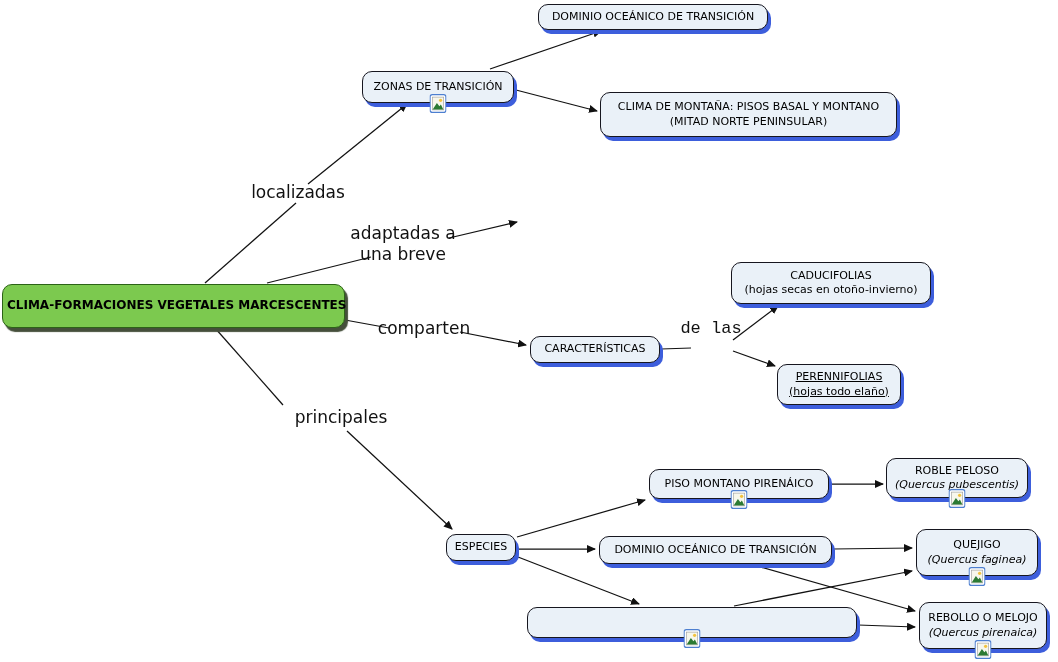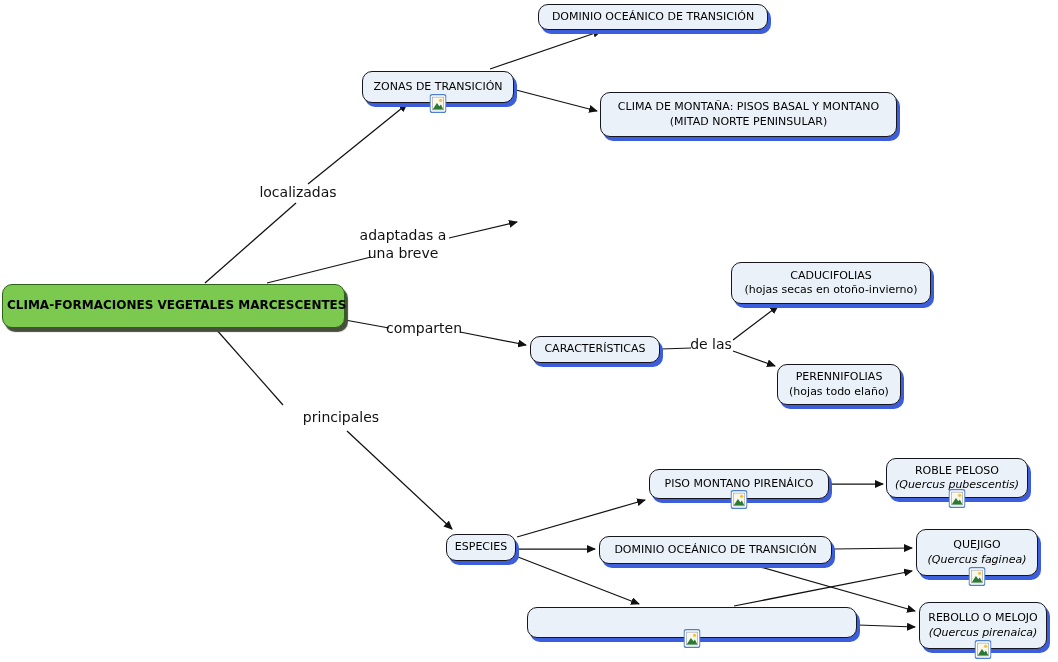--- a/index.html
+++ b/index.html
@@ -10,21 +10,21 @@
   .node{position:absolute;box-sizing:border-box;background:var(--node_fill,#EAF1F8);
         border:1.5px solid var(--node_border,#16161f);border-radius:10px;
         box-shadow:3px 4px 0 var(--node_shadow,#3D5EDC);
         display:flex;flex-direction:column;justify-content:center;
         text-align:center;font-size:11px;line-height:1.28;color:var(--text,#000);
         padding:1px 4px;white-space:nowrap;}
   .node.root{background:var(--root_fill,#7CC94F);border-color:var(--root_border,#2C6317);
         box-shadow:3px 4px 1px var(--root_shadow,#454F3B);font-weight:bold;font-size:12px;}
   .nline{display:block;}
   .nline.it{font-style:italic;}
-  .link-label{position:absolute;transform:translate(-50%,-50%);font-size:14px;
+  .link-label{position:absolute;transform:translate(-50%,-50%);font-size:17px;
         line-height:1.25;color:#111;text-align:center;white-space:nowrap;}
   .res-icon{position:absolute;left:50%;bottom:-11px;transform:translateX(-50%);
         width:17px;height:19px;line-height:0;}
 </style>
 </head>
 <body>
 
 <div class="stage">
   <svg class="edges" width="1058" height="662" xmlns="http://www.w3.org/2000/svg">
     <defs>
@@ -73,21 +73,21 @@
       <span class="nline">CLIMA DE MONTAÑA: PISOS BASAL Y MONTANO</span>
       <span class="nline">(MITAD NORTE PENINSULAR)</span>
     </div>
     <div class="node" style="left: 731px; top: 262px; width: 200px; height: 42px;">
       <span class="nline">CADUCIFOLIAS</span>
       <span class="nline">(hojas secas en otoño-invierno)</span>
     </div>
     <div class="node" style="left: 530px; top: 336px; width: 130px; height: 27px;">
       <span class="nline">CARACTERÍSTICAS</span>
     </div>
-    <div class="node" style="left: 777px; top: 364px; width: 124px; height: 41px;">
+    <div class="node" style="left: 777px; top: 364px; width: 124px; height: 41px; text-decoration: underline;">
       <span class="nline">PERENNIFOLIAS</span>
       <span class="nline">(hojas todo elaño)</span>
     </div>
     <div class="node" style="left: 649px; top: 469px; width: 180px; height: 30px;">
       <span class="nline">PISO MONTANO PIRENÁICO</span>
       <span class="res-icon"><svg width="17" height="19" viewBox="0 0 17 19" xmlns="http://www.w3.org/2000/svg">
           <rect x="0.6" y="0.6" width="15.8" height="17.8" rx="2.2" fill="#ffffff" stroke="#4D7FD0" stroke-width="1.2"></rect>
           <rect x="2.8" y="3.1" width="11.4" height="12.8" fill="#F7F7EC" stroke="#9a9a9a" stroke-width="0.6"></rect>
           <circle cx="11.1" cy="6.3" r="1.6" fill="#F2C23E"></circle>
           <path d="M3.2 15.4 L7.4 9 L9.9 12.3 L11.4 10.5 L13.8 15.4 Z" fill="#2B7A33"></path>
@@ -140,19 +140,19 @@
     <div class="link-label" style="left: 298px; top: 193px;">
       <span class="nline">localizadas</span>
     </div>
     <div class="link-label" style="left: 403px; top: 244px;">
       <span class="nline">adaptadas a</span>
       <span class="nline">una breve</span>
     </div>
     <div class="link-label" style="left: 424px; top: 329px;">
       <span class="nline">comparten</span>
     </div>
-    <div class="link-label" style="left: 711px; top: 345px;">
+    <div class="link-label" style="left: 711px; top: 329px; font-family: Liberation Mono, monospace;">
       <span class="nline">de las</span>
     </div>
     <div class="link-label" style="left: 319px; top: 418px; padding-left: 44px;">
       <span class="nline">principales</span>
     </div>
   </div>
 
 </body></html>

